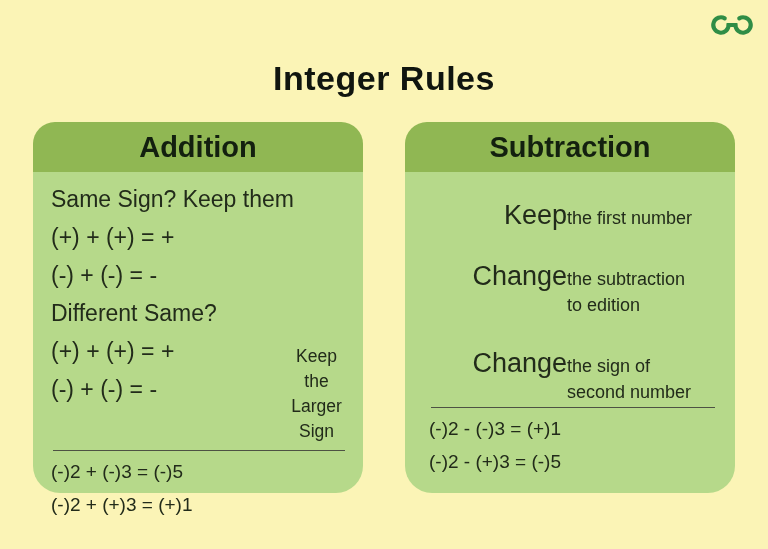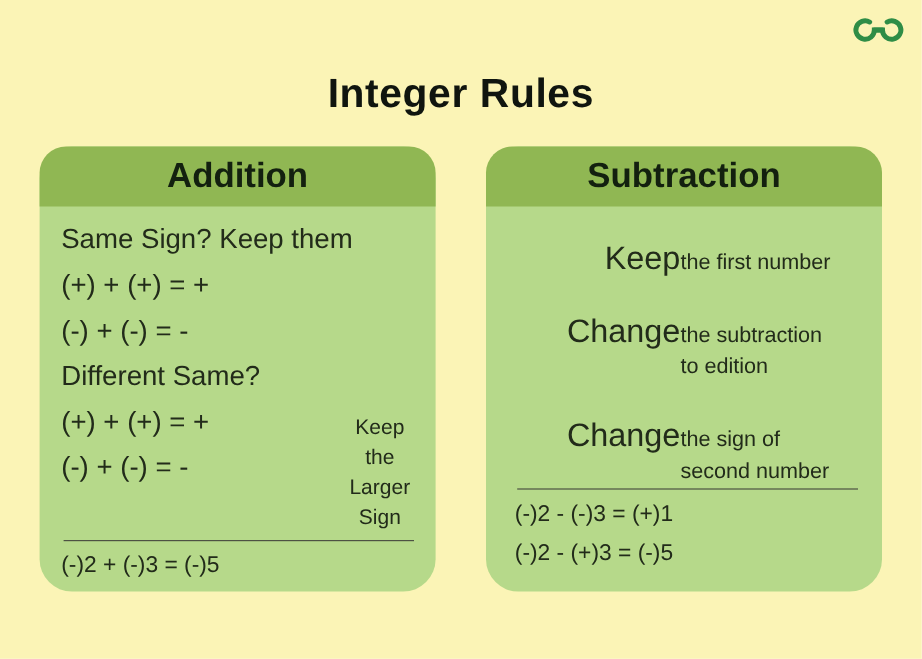--- a/index.html
+++ b/index.html
@@ -128,20 +128,21 @@
         <div class="diff-row">
           <div class="diff-lines">
             <div class="rule-line">(+) + (+) = +</div>
             <div class="rule-line">(-) + (-) = -</div>
           </div>
           <div class="note">Keep the
 Larger Sign</div>
         </div>
         <hr class="divider">
         <div class="example">(-)2 + (-)3 = (-)5</div>
+        <div class="example">(-)2 + (+)3 = (+)1</div>
       </div>
     </section>
 
     <section class="card">
       <div class="card-header">Subtraction</div>
       <div class="card-body sub-body">
         <div class="sub-row">
           <span class="keyword">Keep</span>
           <span class="desc">the first number</span>
         </div>

